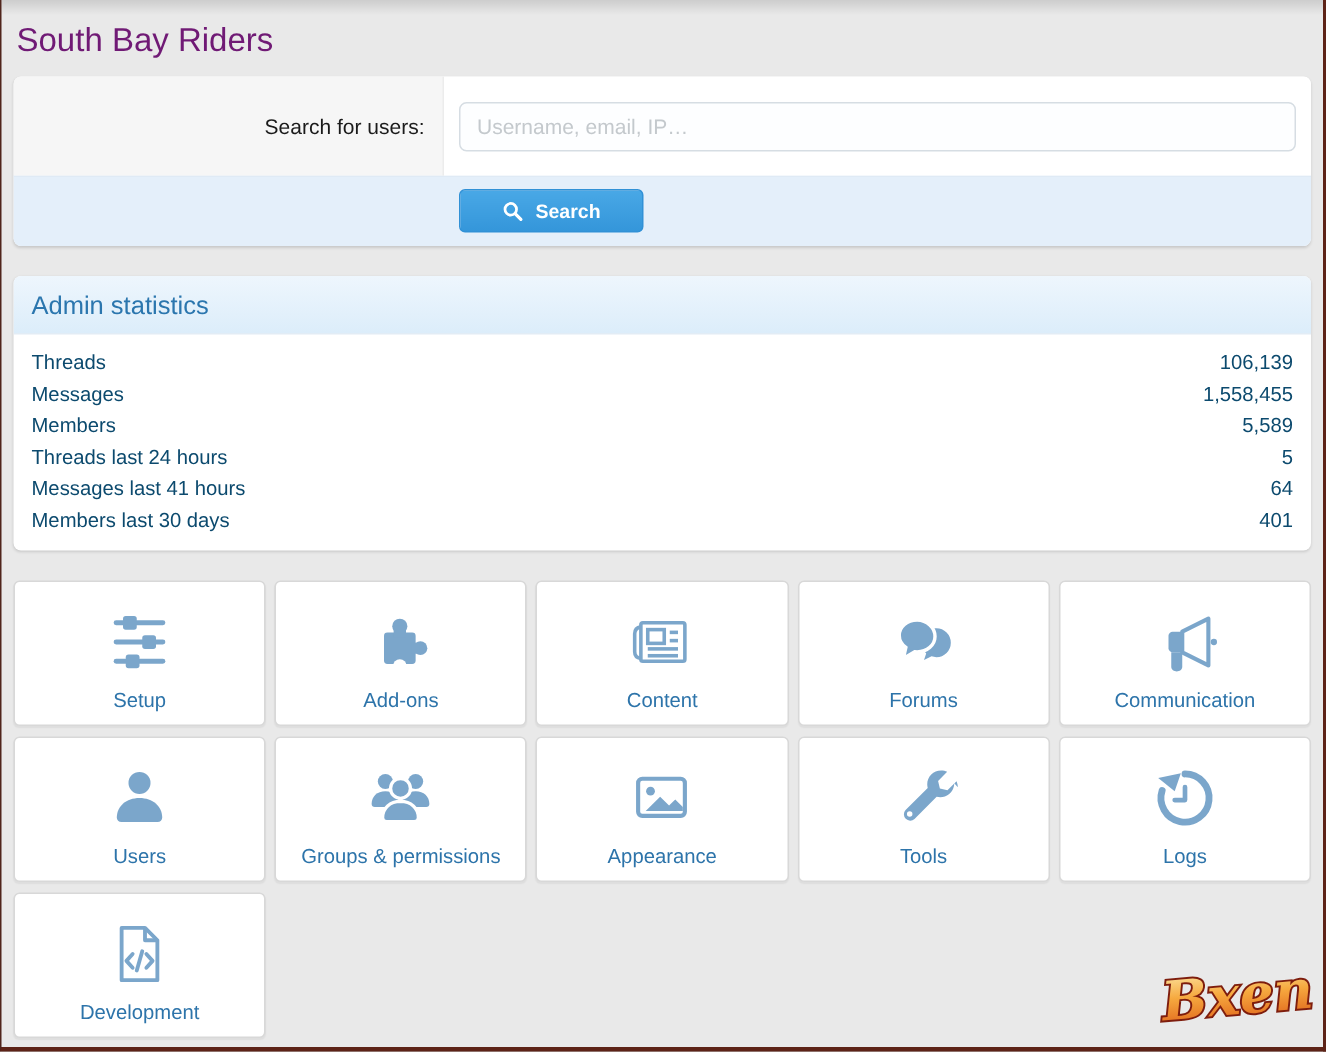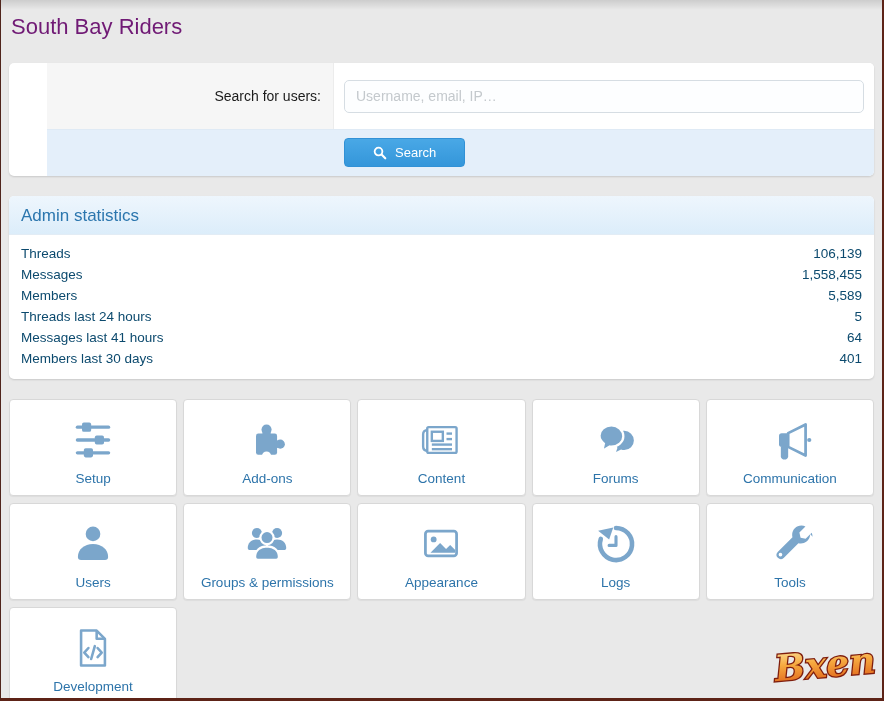--- a/index.html
+++ b/index.html
@@ -22,26 +22,25 @@
     pointer-events: none;
   }
   .page-title {
     font-size: 22px;
     color: #701a75;
     padding: 14px 10px 11px;
     font-weight: 400;
   }
   
   .search-form {
-    margin: 12px 8px;
+    margin: 0 8px;
     border-radius: 5px;
     box-shadow: 0 1px 2px rgba(0,0,0,.14);
     overflow: hidden;
     background: #fff;
-    padding-left: 38px;
   }
   .search-row { display: flex; }
   .search-label-cell {
     width: 287px;
     background: #f6f6f6;
     display: flex; align-items: center; justify-content: flex-end;
     padding-right: 12px;
     border-right: 1px solid #ececec;
     height: 66px;
     font-size: 14px;
@@ -58,21 +57,21 @@
   .search-input::placeholder { color: #c4c9cd; }
   .search-footer {
     background: #e4effa;
     border-top: 1px solid #dfeaf5;
     padding: 8px 0 9px 297px;
   }
   .search-btn {
     display: inline-flex; align-items: center; gap: 8px;
     background: linear-gradient(#49a8e6, #3496da);
     color: #fff; border: 1px solid #3191d6; border-radius: 4px;
-    font-size: 13px; font-weight: normal;
+    font-size: 13px; font-weight: bold;
     padding: 6px 28px; cursor: pointer;
     font-family: "Liberation Sans", sans-serif;
   }
   
   .stats {
     margin: 20px 8px 0;
     border-radius: 5px;
     box-shadow: 0 1px 2px rgba(0,0,0,.14);
     background: #fff;
     overflow: hidden;
@@ -285,36 +284,36 @@
     <circle cx="16" cy="19" r="3.2" fill="#7ba6cb"></circle>
     <path d="M12.5 33.5 23 23l6.5 6.5 4.5-4.5 5.5 5.5v3z" fill="#7ba6cb"></path>
   </svg>
       </span>
     <span class="tile-label">Appearance</span>
   </div>
 
   <div class="tile">
     <span class="tile-icon">
         <svg viewBox="0 0 48 48" width="46" height="44">
+    <path d="M46 13.2c0 .9-.1 1.8-.35 2.7-1.1 4.4-5.1 7.6-9.8 7.6-.9 0-1.8-.12-2.65-.35L17.1 39.25a4.6 4.6 0 0 1-6.5-6.5L26.7 16.7c-.23-.85-.35-1.74-.35-2.65 0-5.6 4.5-10.1 10.1-10.1 1.6 0 3.1.36 4.4 1l-6.6 6.6 1.3 5.5 5.5 1.3 6.6-6.6c.6 1.3.95 2.8.95 4.45z" fill="#7ba6cb"></path>
+    <circle cx="13.6" cy="35.6" r="2" fill="#fff"></circle>
+  </svg>
+      </span>
+    <span class="tile-label">Tools</span>
+  </div>
+
+  <div class="tile">
+    <span class="tile-icon">
+        <svg viewBox="0 0 48 48" width="46" height="44">
     <path d="M24 6.5a17.5 17.5 0 1 1-16.6 12" fill="none" stroke="#7ba6cb" stroke-width="5" stroke-linecap="round"></path>
     <path d="M4.5 9.5 21 6l-4.5 13z" fill="#7ba6cb"></path>
     <path d="M24 16v9.5h-7.5" fill="none" stroke="#7ba6cb" stroke-width="3.4" stroke-linecap="round" stroke-linejoin="round"></path>
   </svg>
       </span>
     <span class="tile-label">Logs</span>
-  </div>
-
-  <div class="tile">
-    <span class="tile-icon">
-        <svg viewBox="0 0 48 48" width="46" height="44">
-    <path d="M46 13.2c0 .9-.1 1.8-.35 2.7-1.1 4.4-5.1 7.6-9.8 7.6-.9 0-1.8-.12-2.65-.35L17.1 39.25a4.6 4.6 0 0 1-6.5-6.5L26.7 16.7c-.23-.85-.35-1.74-.35-2.65 0-5.6 4.5-10.1 10.1-10.1 1.6 0 3.1.36 4.4 1l-6.6 6.6 1.3 5.5 5.5 1.3 6.6-6.6c.6 1.3.95 2.8.95 4.45z" fill="#7ba6cb"></path>
-    <circle cx="13.6" cy="35.6" r="2" fill="#fff"></circle>
-  </svg>
-      </span>
-    <span class="tile-label">Tools</span>
   </div>
 
   <div class="tile">
     <span class="tile-icon">
         <svg viewBox="0 0 48 48" width="46" height="44">
     <g fill="none" stroke="#7ba6cb" stroke-width="2.8" stroke-linejoin="round">
       <path d="M11 5h17l9 9v29H11z"></path>
             <path d="M28 5v9h9"></path>
     </g>
     <g fill="none" stroke="#7ba6cb" stroke-width="2.8" stroke-linecap="round" stroke-linejoin="round">

